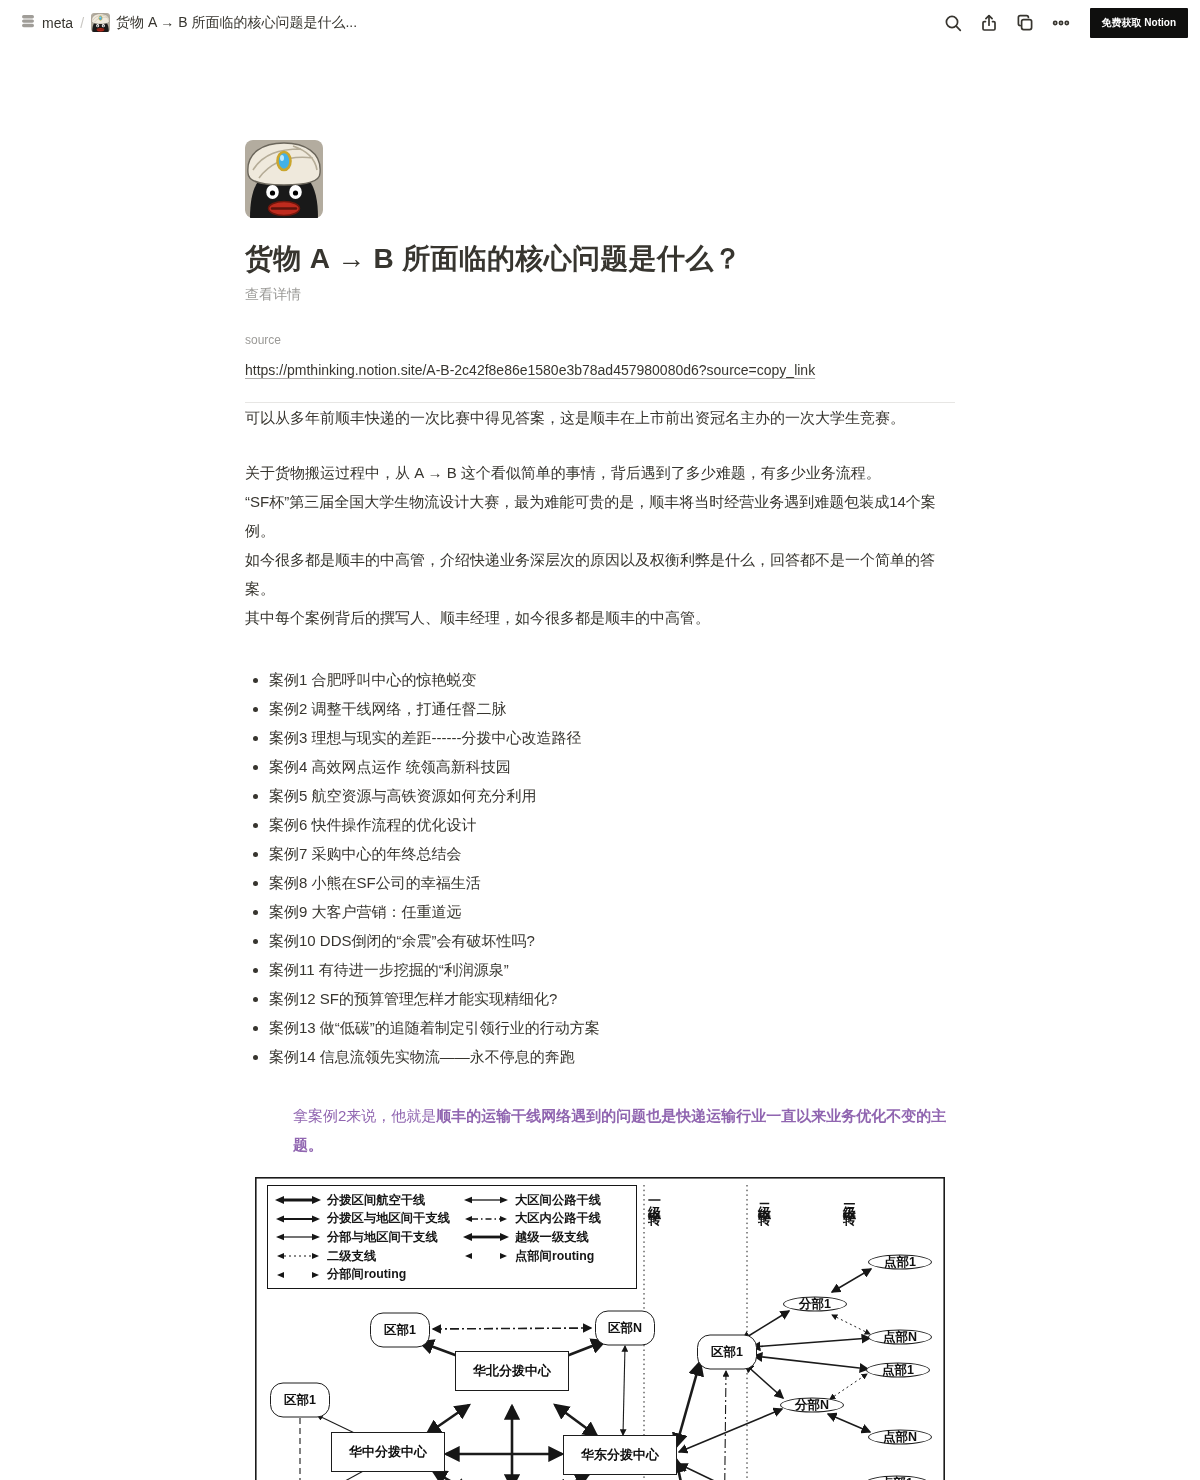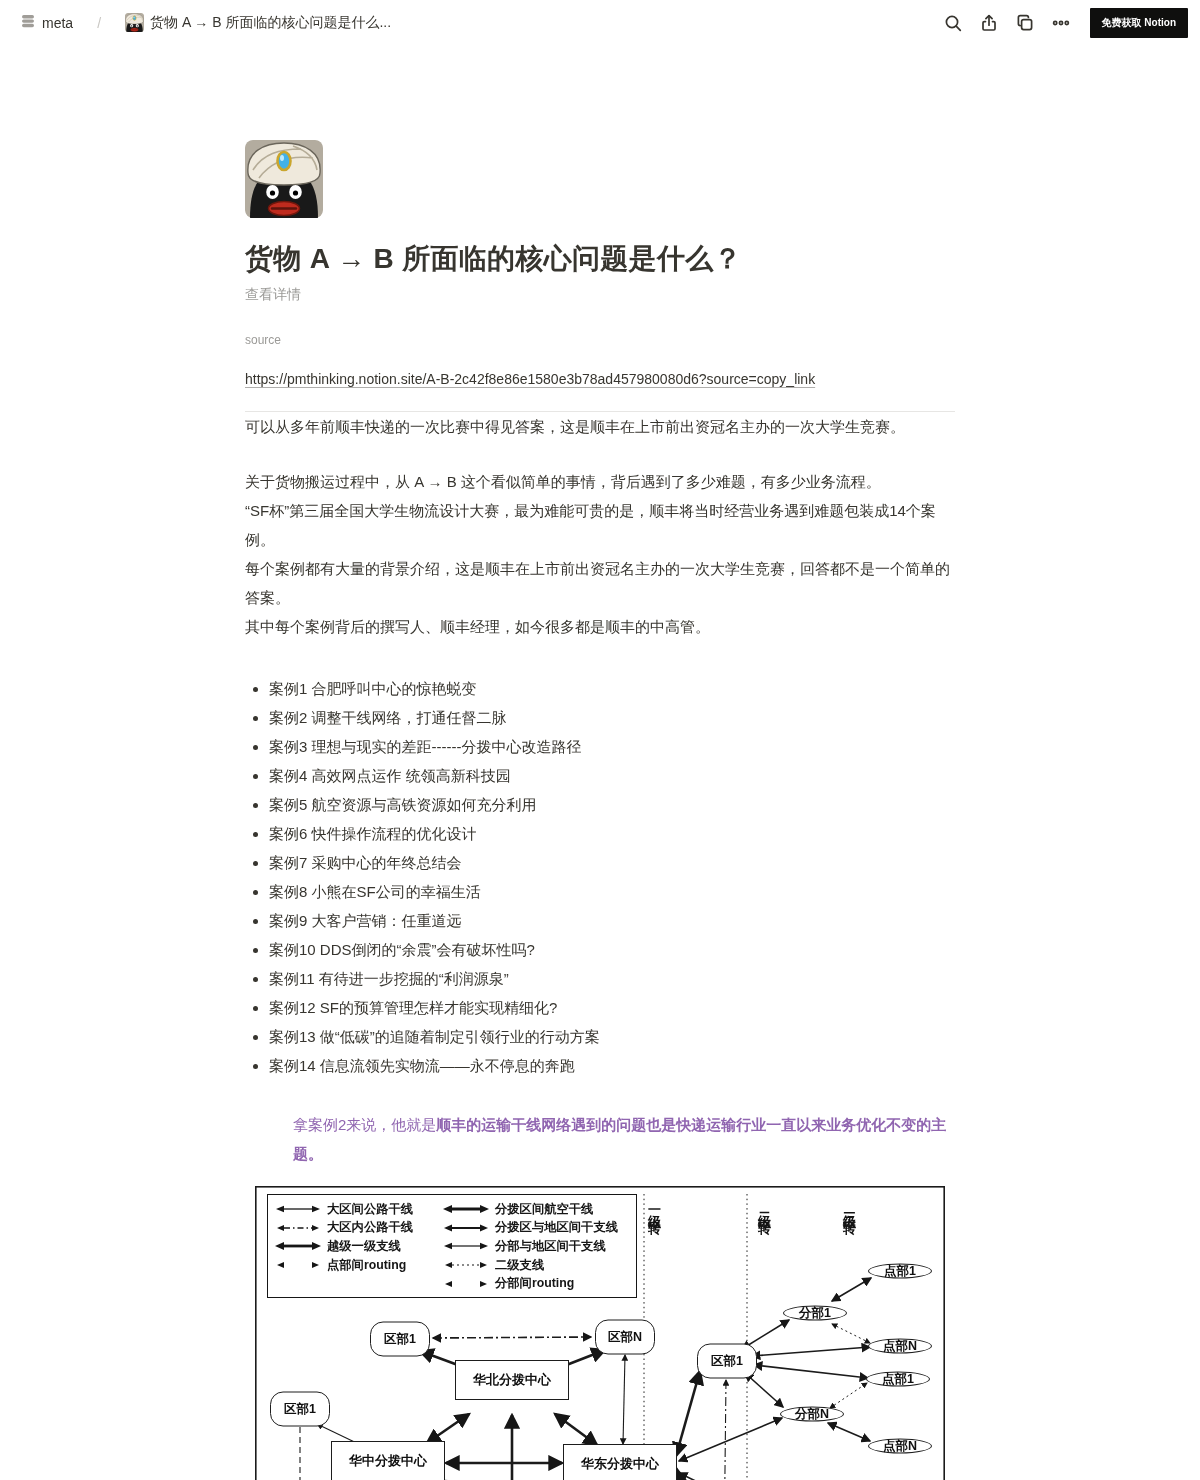--- a/index.html
+++ b/index.html
@@ -2,39 +2,39 @@
 <html><head>
 <meta charset="utf-8">
 <style>
   * { box-sizing: border-box; margin: 0; padding: 0; }
   html,body { width:1200px; height:1480px; overflow:hidden; background:#fff;
     font-family:"Liberation Sans","DejaVu Sans",sans-serif; color:#37352f; }
 
   
   .topbar{ height:45px; display:flex; align-items:center; justify-content:space-between;
     padding:0 12px 0 16px; background:#fff; }
-  .crumbs{ display:flex; align-items:center; gap:20px; font-size:14px; color:#37352f; }
+  .crumbs{ display:flex; align-items:center; gap:3px; font-size:14px; color:#37352f; }
   .crumb{ display:flex; align-items:center; gap:6px; padding:2px 4px; border-radius:4px; cursor:pointer; }
   .crumb-sep{ color:#c9c7c3; font-size:14px; }
   .popo-mini{ width:19px; height:19px; border-radius:3px; }
   .tb-right{ display:flex; align-items:center; gap:6px; }
   .icon-btn{ width:30px; height:30px; display:flex; align-items:center; justify-content:center;
     border-radius:4px; cursor:pointer; }
   .icon-btn svg{ stroke:#37352f; fill:none; stroke-width:1.7; stroke-linecap:round; stroke-linejoin:round; }
   .cta{ background:#0f0f0e; color:#fff; border:none; border-radius:1px; height:30px;
     padding:2px 12px; font-size:10px; font-weight:600; margin-left:8px; cursor:pointer;
     font-family:inherit; }
 
   
   .content{ width:710px; margin:0 auto; }
   .page-icon{ margin-top:95px; width:78px; height:78px; border-radius:6px; overflow:hidden; cursor:pointer; }
   h1.title{ margin-top:22px; font-size:28px; line-height:38px; font-weight:700; letter-spacing:.3px; }
   .details-link{ margin-top:6px; font-size:14px; line-height:20px; color:#9b9a97; cursor:pointer; width:max-content; }
   .prop-label{ margin-top:28px; font-size:12px; line-height:16px; color:#9b9a97; }
-  .source-url{ margin-top:21px; font-size:14px; line-height:20px; color:#37352f;
+  .source-url{ margin-top:12px; font-size:14px; line-height:20px; color:#37352f;
     text-decoration:underline; text-decoration-color:rgba(55,53,47,.4); text-underline-offset:3px;
     cursor:pointer; width:max-content; max-width:710px; }
   .divider{ margin-top:22px; border-bottom:1px solid #e7e6e4; }
 
   .para{ font-size:15px; line-height:29px; }
   .para.first{ margin-top:26px; }
   ul.cases{ margin-top:33px; padding-left:24px; }
   ul.cases li{ font-size:15px; line-height:29px; }
   .highlight{ margin-top:30px; font-size:15px; line-height:29px; color:#9065b0;margin-left:48px; }
   .highlight b{ font-weight:700; }
@@ -147,21 +147,21 @@
   <div class="details-link">查看详情</div>
 
   <div class="prop-label">source</div>
   <div class="source-url">https://pmthinking.notion.site/A-B-2c42f8e86e1580e3b78ad457980080d6?source=copy_link</div>
 
   <div class="divider"></div>
 
   <p class="para">可以从多年前顺丰快递的一次比赛中得见答案，这是顺丰在上市前出资冠名主办的一次大学生竞赛。</p>
   <p class="para first">关于货物搬运过程中，从 A → B 这个看似简单的事情，背后遇到了多少难题，有多少业务流程。</p>
   <p class="para">“SF杯”第三届全国大学生物流设计大赛，最为难能可贵的是，顺丰将当时经营业务遇到难题包装成14个案例。</p>
-  <p class="para">每个案例都有大量的背景介绍，这是顺丰在上市前出资冠名主办的一次大学生竞赛，回答都不是一个简单的答案。</p>
+  <p class="para">如今很多都是顺丰的中高管，介绍快递业务深层次的原因以及权衡利弊是什么，回答都不是一个简单的答案。</p>
   <p class="para">其中每个案例背后的撰写人、顺丰经理，如今很多都是顺丰的中高管。</p>
 
   <ul class="cases">
     <li>案例1 合肥呼叫中心的惊艳蜕变</li>
     <li>案例2 调整干线网络，打通任督二脉</li>
     <li>案例3 理想与现实的差距------分拨中心改造路径</li>
     <li>案例4 高效网点运作 统领高新科技园</li>
     <li>案例5 航空资源与高铁资源如何充分利用</li>
     <li>案例6 快件操作流程的优化设计</li>
     <li>案例7 采购中心的年终总结会</li>
@@ -228,20 +228,61 @@
         <line x1="575" y1="351" x2="614" y2="371" stroke-width="1.6" marker-start="url(#ah)" marker-end="url(#ah)"></line>
 
         <line x1="483" y1="380" x2="526" y2="350" stroke-width="1.6" marker-start="url(#ah)" marker-end="url(#ah)"></line>
         <line x1="497" y1="389" x2="612" y2="379" stroke-width="1.6" marker-start="url(#ah)" marker-end="url(#ah)"></line>
         <line x1="497" y1="399" x2="600" y2="428" stroke-width="1.6" marker-end="url(#ah)"></line>
         <line x1="490" y1="404" x2="560" y2="448" stroke-width="1.6" marker-end="url(#ah)"></line>
       </g>
     </svg>
 
     <div class="legend">
+      <div class="lcol lcol1">
+        <div class="lrow">
+            <svg width="48" height="12">
+              <line x1="9" y1="6" x2="39" y2="6" stroke="#161616" stroke-width="3"></line>
+              <polygon points="1,6 10,2 10,10" fill="#161616"></polygon>
+              <polygon points="47,6 38,2 38,10" fill="#161616"></polygon>
+            </svg>
+            <span>分拨区间航空干线</span>
+          </div>
+        <div class="lrow">
+            <svg width="48" height="12">
+              <line x1="9" y1="6" x2="39" y2="6" stroke="#161616" stroke-width="2"></line>
+              <polygon points="2,6 10,2.5 10,9.5" fill="#161616"></polygon>
+              <polygon points="46,6 38,2.5 38,9.5" fill="#161616"></polygon>
+            </svg>
+            <span>分拨区与地区间干支线</span>
+          </div>
+        <div class="lrow">
+            <svg width="48" height="12">
+              <line x1="9" y1="6" x2="39" y2="6" stroke="#161616" stroke-width="1.2"></line>
+              <polygon points="2,6 10,2.8 10,9.2" fill="#161616"></polygon>
+              <polygon points="46,6 38,2.8 38,9.2" fill="#161616"></polygon>
+            </svg>
+            <span>分部与地区间干支线</span>
+          </div>
+        <div class="lrow">
+            <svg width="48" height="12">
+              <line x1="10" y1="6" x2="38" y2="6" stroke="#161616" stroke-width="1.2" stroke-dasharray="2 3"></line>
+              <polygon points="3,6 10,3 10,9" fill="#161616"></polygon>
+              <polygon points="45,6 38,3 38,9" fill="#161616"></polygon>
+            </svg>
+            <span>二级支线</span>
+          </div>
+        <div class="lrow">
+            <svg width="48" height="12">
+              <polygon points="3,6 10,3 10,9" fill="#161616"></polygon>
+              <polygon points="45,6 38,3 38,9" fill="#161616"></polygon>
+            </svg>
+            <span>分部间routing</span>
+          </div>
+      </div>
       <div class="lcol lcol2">
         <div class="lrow">
             <svg width="48" height="12">
               <line x1="9" y1="6" x2="39" y2="6" stroke="#161616" stroke-width="1.3"></line>
               <polygon points="2,6 10,2.8 10,9.2" fill="#161616"></polygon>
               <polygon points="46,6 38,2.8 38,9.2" fill="#161616"></polygon>
             </svg>
             <span>大区间公路干线</span>
           </div>
         <div class="lrow">
@@ -259,61 +300,20 @@
               <polygon points="47,6 38,2 38,10" fill="#161616"></polygon>
             </svg>
             <span>越级一级支线</span>
           </div>
         <div class="lrow">
             <svg width="48" height="12">
               <polygon points="3,6 10,3 10,9" fill="#161616"></polygon>
               <polygon points="45,6 38,3 38,9" fill="#161616"></polygon>
             </svg>
             <span>点部间routing</span>
-          </div>
-      </div>
-      <div class="lcol lcol1">
-        <div class="lrow">
-            <svg width="48" height="12">
-              <line x1="9" y1="6" x2="39" y2="6" stroke="#161616" stroke-width="3"></line>
-              <polygon points="1,6 10,2 10,10" fill="#161616"></polygon>
-              <polygon points="47,6 38,2 38,10" fill="#161616"></polygon>
-            </svg>
-            <span>分拨区间航空干线</span>
-          </div>
-        <div class="lrow">
-            <svg width="48" height="12">
-              <line x1="9" y1="6" x2="39" y2="6" stroke="#161616" stroke-width="2"></line>
-              <polygon points="2,6 10,2.5 10,9.5" fill="#161616"></polygon>
-              <polygon points="46,6 38,2.5 38,9.5" fill="#161616"></polygon>
-            </svg>
-            <span>分拨区与地区间干支线</span>
-          </div>
-        <div class="lrow">
-            <svg width="48" height="12">
-              <line x1="9" y1="6" x2="39" y2="6" stroke="#161616" stroke-width="1.2"></line>
-              <polygon points="2,6 10,2.8 10,9.2" fill="#161616"></polygon>
-              <polygon points="46,6 38,2.8 38,9.2" fill="#161616"></polygon>
-            </svg>
-            <span>分部与地区间干支线</span>
-          </div>
-        <div class="lrow">
-            <svg width="48" height="12">
-              <line x1="10" y1="6" x2="38" y2="6" stroke="#161616" stroke-width="1.2" stroke-dasharray="2 3"></line>
-              <polygon points="3,6 10,3 10,9" fill="#161616"></polygon>
-              <polygon points="45,6 38,3 38,9" fill="#161616"></polygon>
-            </svg>
-            <span>二级支线</span>
-          </div>
-        <div class="lrow">
-            <svg width="48" height="12">
-              <polygon points="3,6 10,3 10,9" fill="#161616"></polygon>
-              <polygon points="45,6 38,3 38,9" fill="#161616"></polygon>
-            </svg>
-            <span>分部间routing</span>
           </div>
       </div>
     </div>
 
     <div class="zlabel" style="left:390px; top:16px;">一级中转</div>
     <div class="zlabel" style="left:500px; top:16px;">二级中转</div>
     <div class="zlabel" style="left:585px; top:16px;">三级中转</div>
 
     <div class="node nd-rsq" style="left:145px;top:153px">区部1</div>
     <div class="node nd-rsq" style="left:370px;top:151px">区部N</div>

